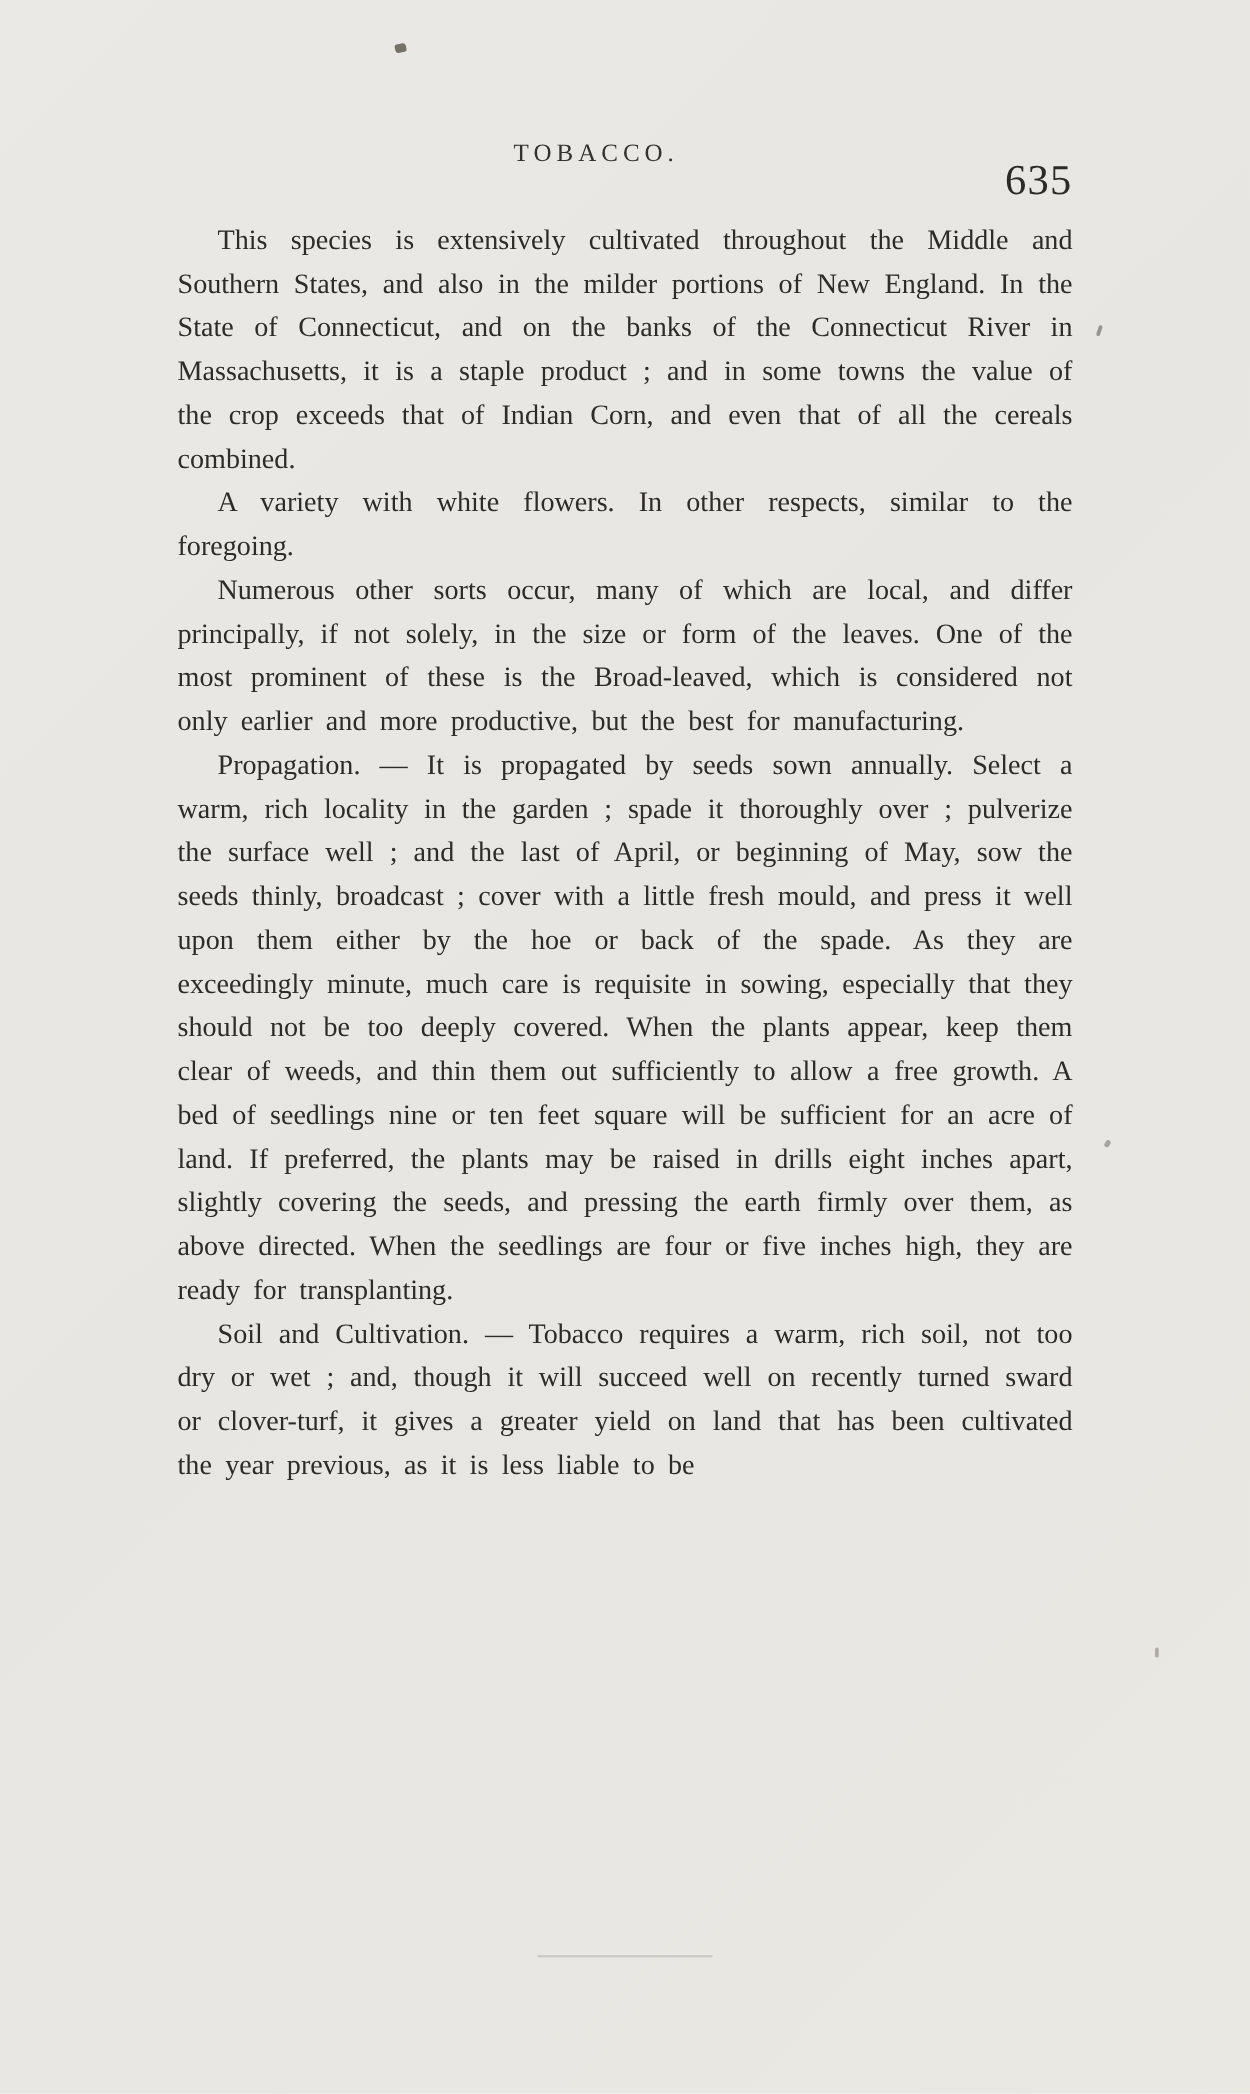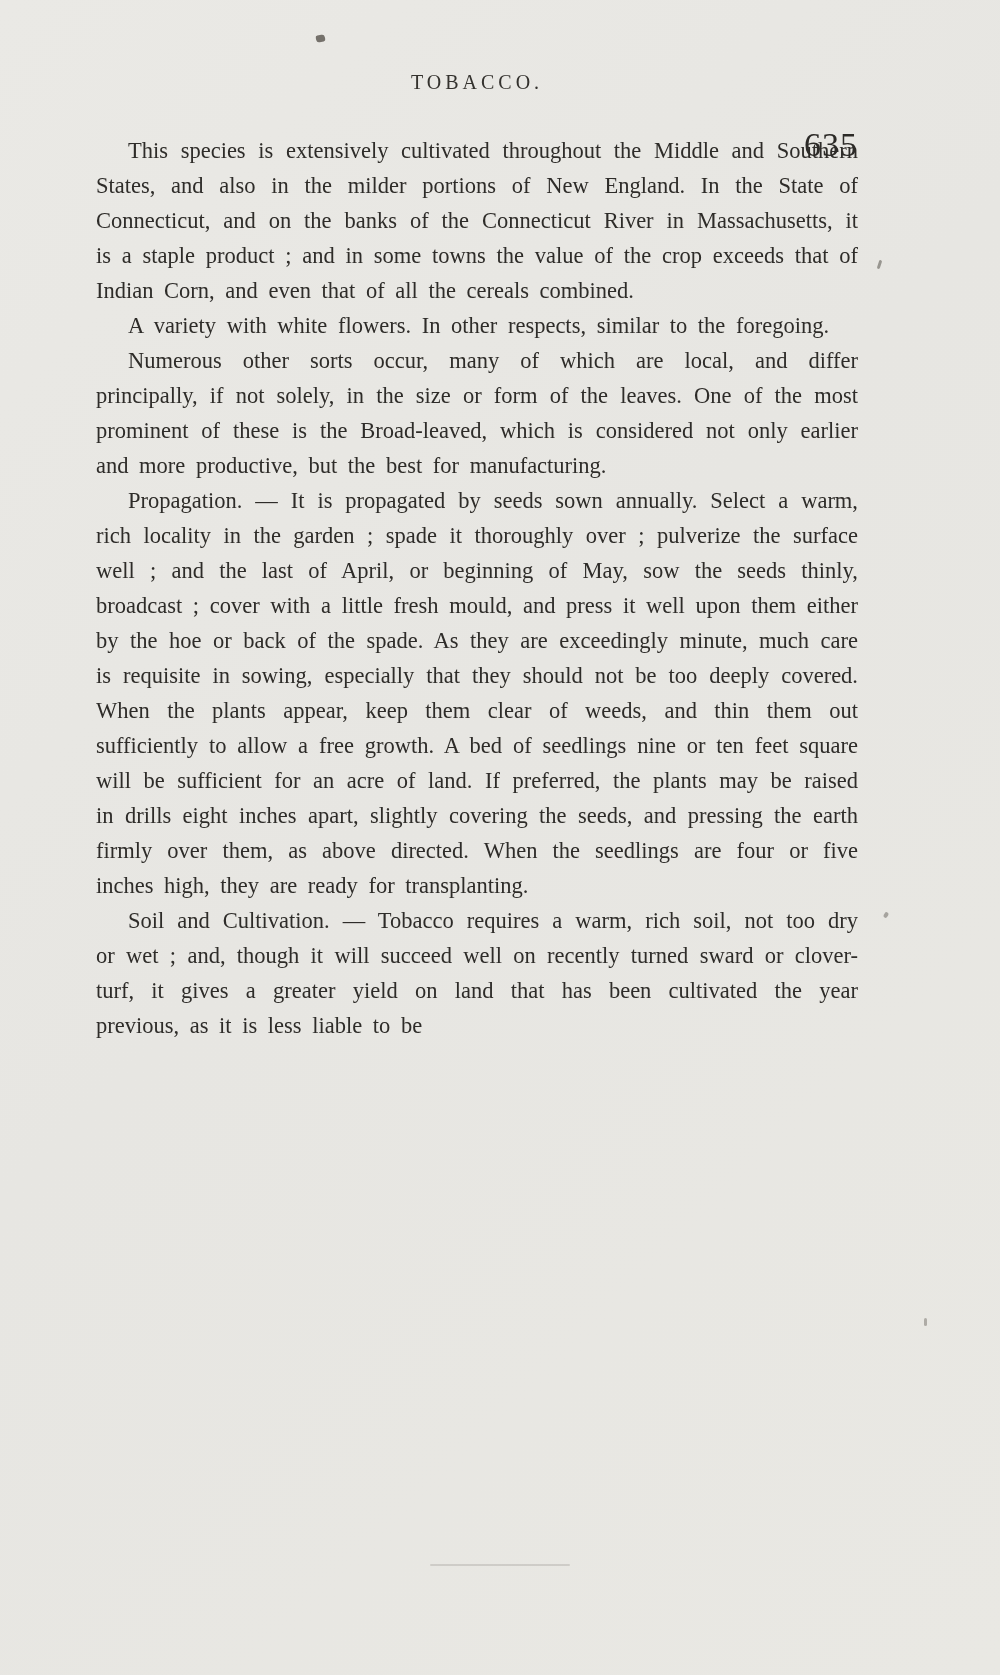--- a/index.html
+++ b/index.html
@@ -17,40 +17,41 @@
   }
   .page {
     position: absolute;
     left: 96px;
     top: 0;
     width: 762px;
     height: 100%;
   }
   .running-header {
     position: relative;
-    padding-top: 71px;
+    padding-top: 112px;
     height: 32px;
   }
   .running-title {
     display: block;
     text-align: center;
     font-size: 20px;
     letter-spacing: 4px;
     color: #34322e;
   }
   .page-number {
     position: absolute;
     right: 0;
     top: 126px;
     font-size: 34px;
     letter-spacing: 1px;
     color: #2c2a27;
   }
   .body-text {
     margin-top: 30px;
+    margin-left: 46px;
   }
   p.para {
     margin: 0;
     font-size: 22.5px;
     line-height: 35px;
     text-align: justify;
     text-indent: 32px;
     word-spacing: 5px;
     color: #2e2c29;
   }

